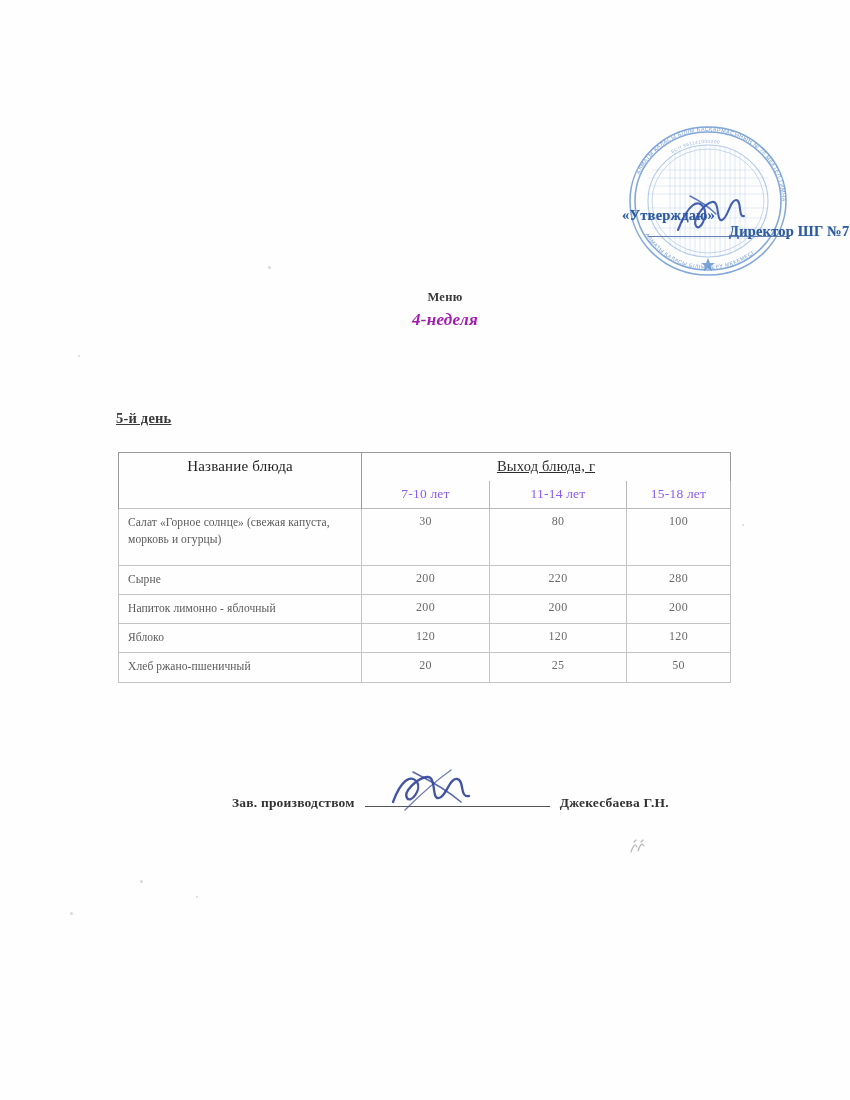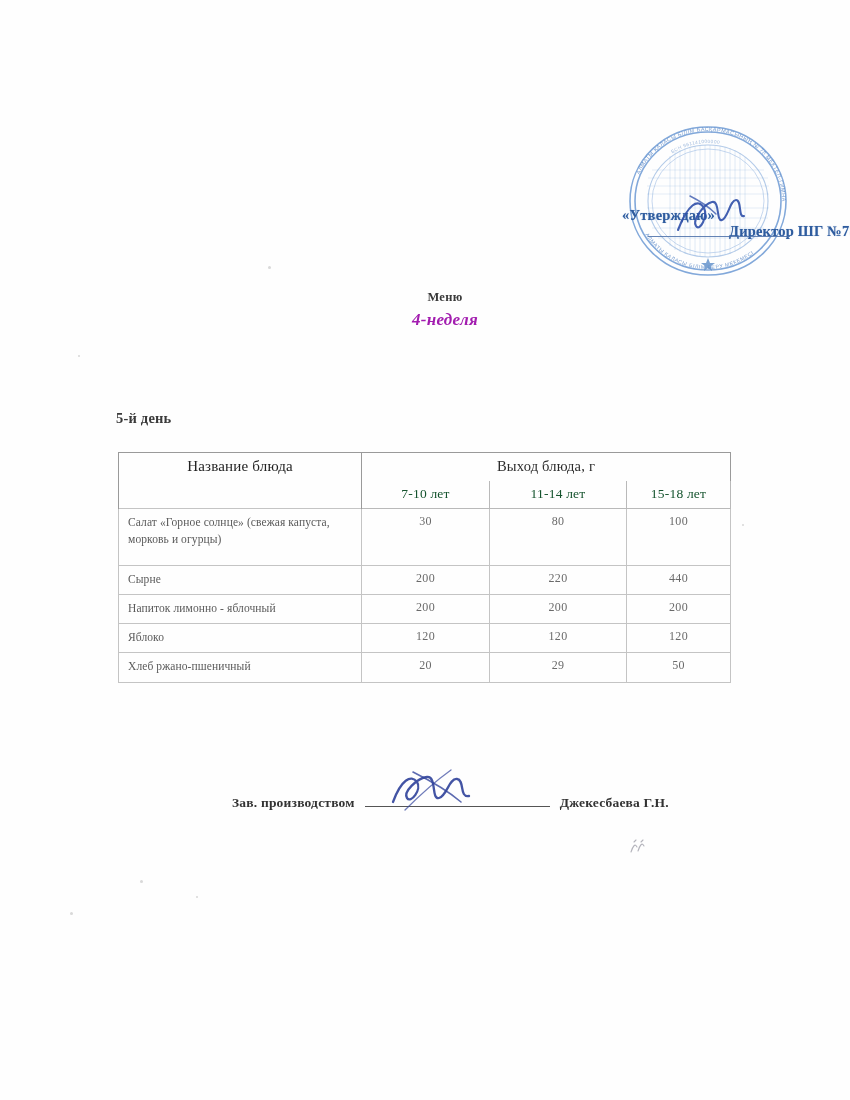--- a/index.html
+++ b/index.html
@@ -101,20 +101,21 @@
   }
 
   .day-label {
     position: absolute;
     left: 116px;
     top: 410px;
     font-size: 14.5px;
     font-weight: bold;
     color: #3a3a3a;
     letter-spacing: .2px;
+    text-decoration: underline;
   }
 
   
   .tbl {
     position: absolute;
     left: 118px;
     top: 452px;
     width: 612px;
     border-collapse: collapse;
     table-layout: fixed;
@@ -142,25 +143,26 @@
   }
   .th-span {
     font-size: 14.5px;
     font-weight: bold;
     color: #2c2c2c;
     text-align: center;
     letter-spacing: .2px;
     padding-top: 8px;
     padding-bottom: 4px;
     border-bottom: none !important;
+    text-decoration: underline;
   }
   .th-age {
     font-size: 13.5px;
     font-weight: bold;
-    color: #14532d;
+    color: #8b5cf6;
     text-align: center;
     border-top: none !important;
     padding-top: 2px;
     padding-bottom: 7px;
     letter-spacing: .2px;
   }
   .td-name {
     font-size: 11.5px;
     color: #5a5a5a;
     line-height: 1.5;
@@ -330,38 +332,38 @@
       <tr class="row-tall">
         <td class="td-name">Салат «Горное солнце» (свежая капуста, морковь и огурцы)</td>
         <td class="td-val">30</td>
         <td class="td-val">80</td>
         <td class="td-val">100</td>
       </tr>
       <tr>
         <td class="td-name">Сырне</td>
         <td class="td-val">200</td>
         <td class="td-val">220</td>
-        <td class="td-val">440</td>
+        <td class="td-val">280</td>
       </tr>
       <tr>
         <td class="td-name">Напиток лимонно - яблочный</td>
         <td class="td-val">200</td>
         <td class="td-val">200</td>
         <td class="td-val">200</td>
       </tr>
       <tr>
         <td class="td-name">Яблоко</td>
         <td class="td-val">120</td>
         <td class="td-val">120</td>
         <td class="td-val">120</td>
       </tr>
       <tr>
         <td class="td-name">Хлеб ржано-пшеничный</td>
         <td class="td-val">20</td>
-        <td class="td-val">29</td>
+        <td class="td-val">25</td>
         <td class="td-val">50</td>
       </tr>
     </tbody>
   </table>
 
   <div class="sig-row">
     <span class="sig-label">Зав. производством</span>
     <span class="sig-line">
       <svg class="sig-mark" viewBox="0 0 150 46">
         <path d="M 8,36 C 16,14 26,8 32,16 C 37,23 26,38 22,32 C 18,26 32,12 42,11

